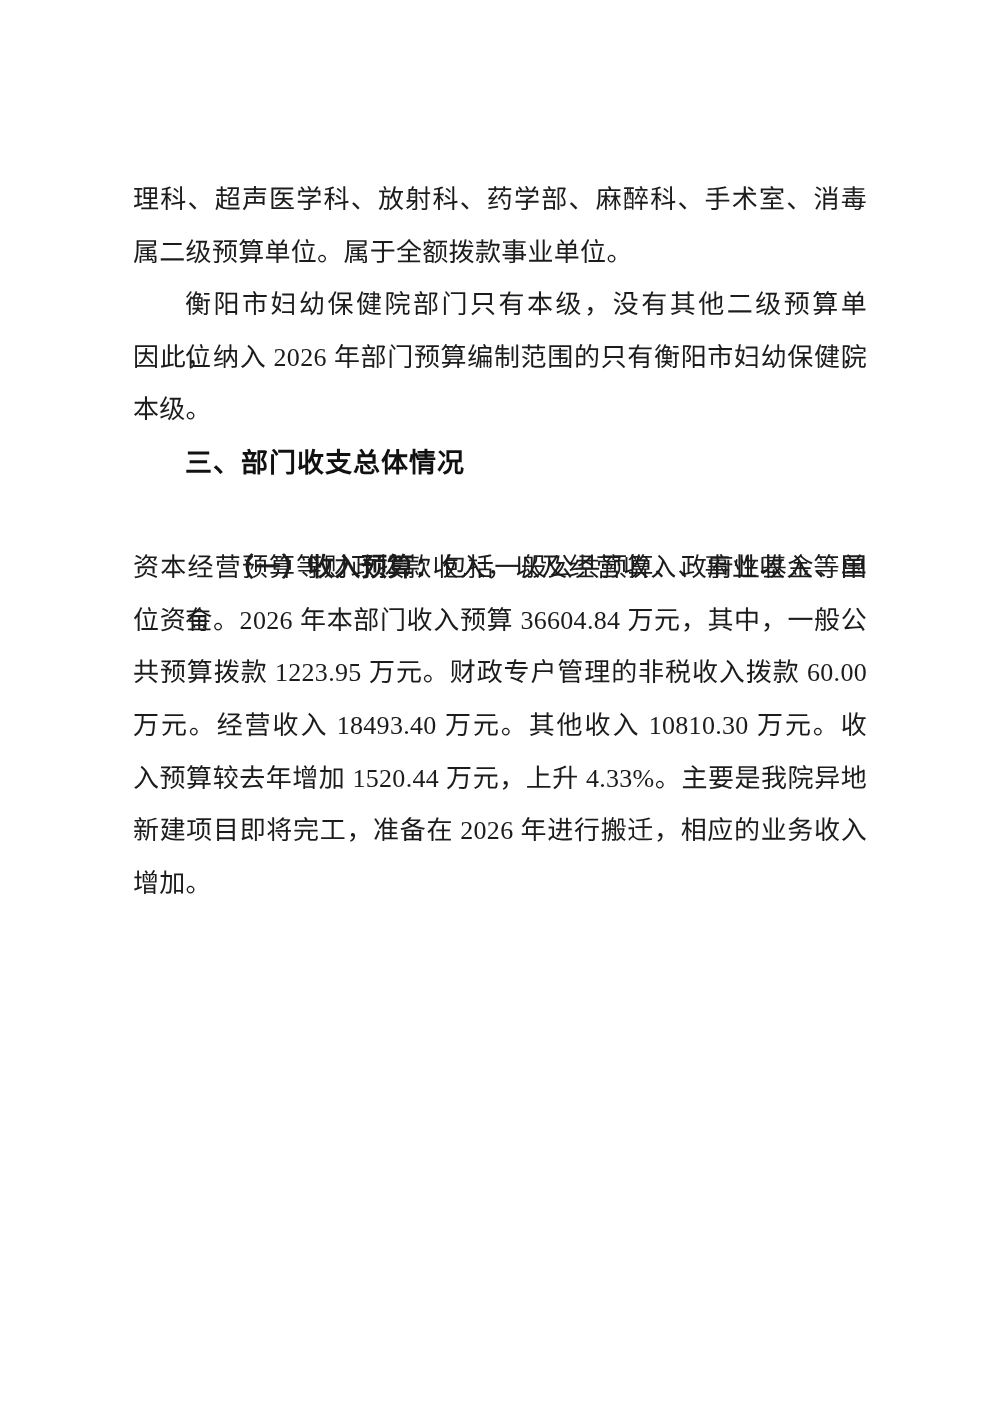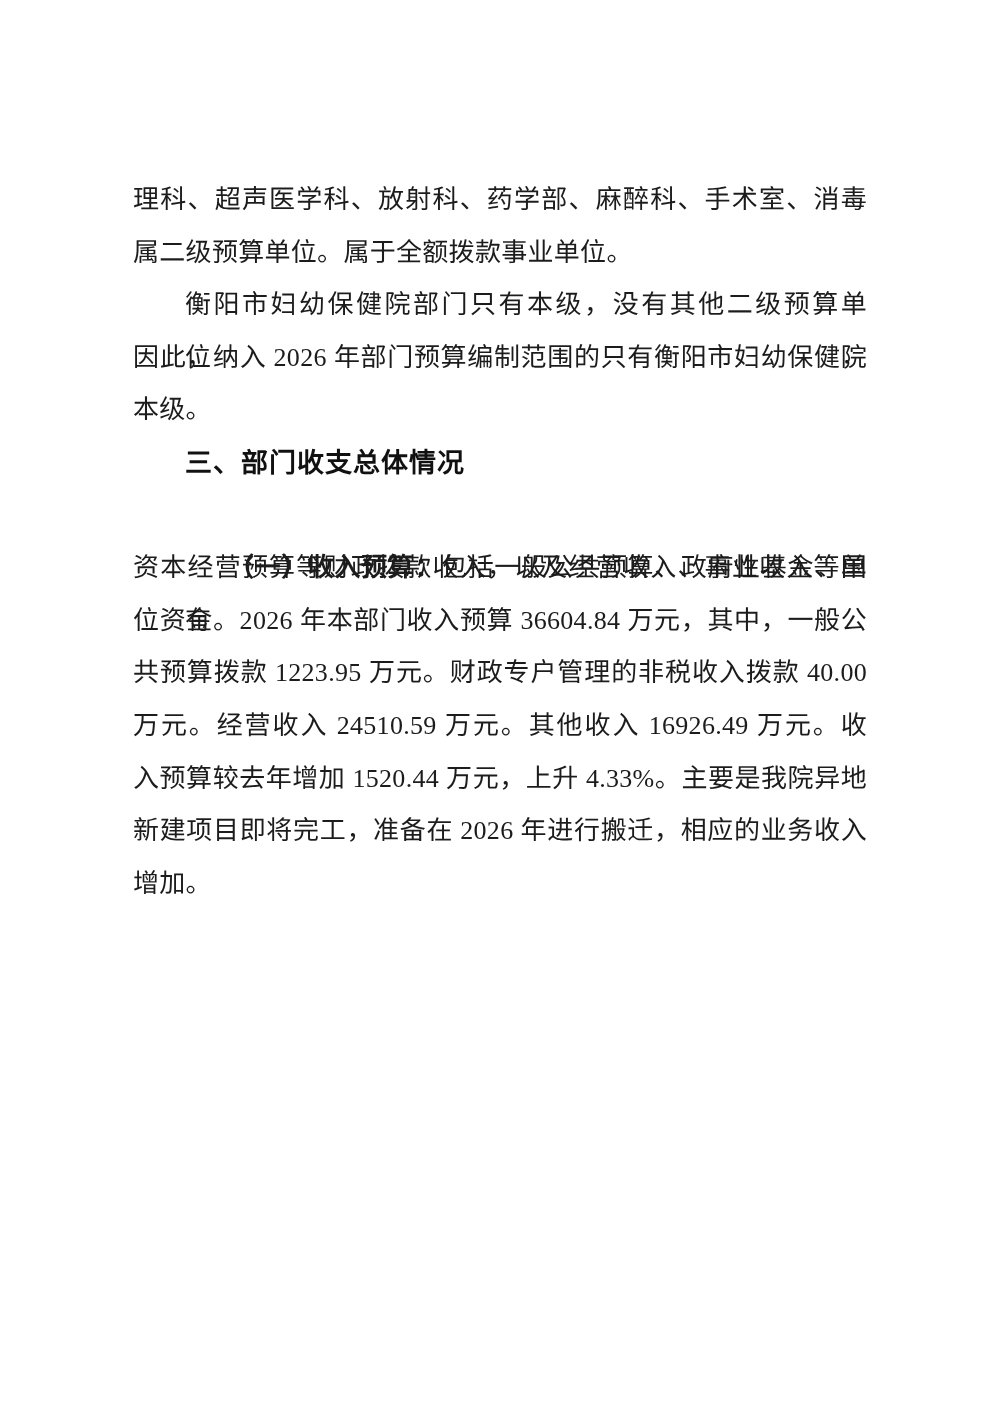--- a/index.html
+++ b/index.html
@@ -75,20 +75,20 @@
     <div class="ln">本级。</div>
 
     <div class="ln heading ind">三、部门收支总体情况</div>
 
     <div class="ln fill ind">
       <span class="lead">（一）收入预算：</span><span>包括一般公共预算、政府性基金、国有</span>
     </div>
 
     <div class="ln fill">资本经营预算等财政拨款收入，以及经营收入、事业收入等单</div>
     <div class="ln fill">位资金。2026 年本部门收入预算 36604.84 万元，其中，一般公</div>
-    <div class="ln fill">共预算拨款 1223.95 万元。财政专户管理的非税收入拨款 40.00</div>
-    <div class="ln fill">万元。经营收入 24510.59 万元。其他收入 16926.49 万元。收</div>
+    <div class="ln fill">共预算拨款 1223.95 万元。财政专户管理的非税收入拨款 60.00</div>
+    <div class="ln fill">万元。经营收入 18493.40 万元。其他收入 10810.30 万元。收</div>
     <div class="ln fill">入预算较去年增加 1520.44 万元，上升 4.33%。主要是我院异地</div>
     <div class="ln fill">新建项目即将完工，准备在 2026 年进行搬迁，相应的业务收入</div>
     <div class="ln">增加。</div>
 
   </div>
 </div>
 
 </body></html>

